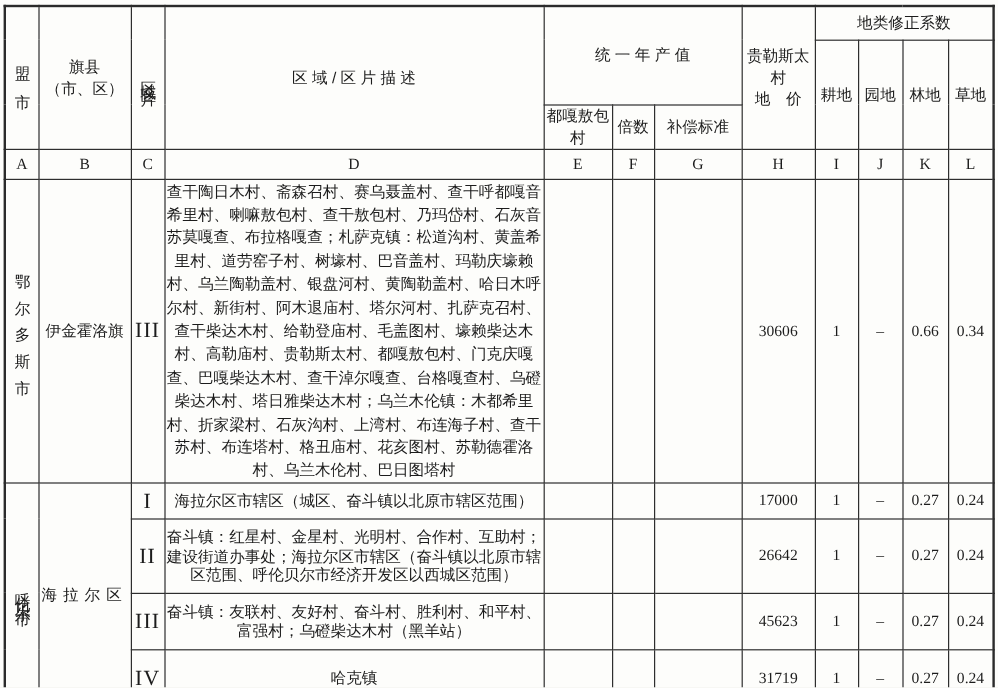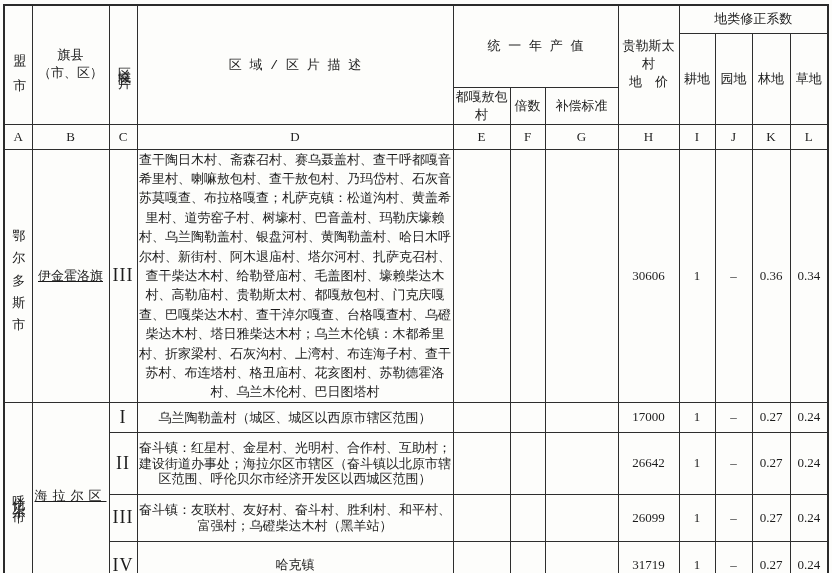--- a/index.html
+++ b/index.html
@@ -12,33 +12,33 @@
   table.grid {
     border-collapse:collapse; table-layout:fixed; width:826px;
     position:absolute; left:3px; top:4px;
     border:2px solid #2b2b2b;
   }
   .grid th, .grid td {
     border:1px solid #2e2e2e; padding:0; text-align:center; vertical-align:middle;
     font-weight:normal; overflow:hidden;
   }
   
-  .hd { font-family:Liberation Mono, monospace; font-weight:bold; font-size:13px; }
+  .hd { font-family:Liberation Sans, sans-serif; font-weight:bold; font-size:13px; }
   .hd2line { line-height:18px; }
   
   .vtext { writing-mode:vertical-rl; text-orientation:upright; display:inline-block; }
   .v-head   { letter-spacing:24px; padding-top:10px; }
   .v-zone   { letter-spacing:3px; }
   .v-ordos  { letter-spacing:22px; }
   .v-hulun  { letter-spacing:4px; }
   
   .letters td { font-size:13px; height:25px; }
   .num { font-size:13px; }
   .zone-cell { font-size:18px; letter-spacing:1px; }
-  .banner-cell { font-size:13px;text-decoration:underline; }
+  .banner-cell { font-size:13px; }
   .banner-sp { letter-spacing:5px; }
   .desc {
     text-align:left; vertical-align:middle; font-size:13px;
     padding:3px 8px 3px 9px; line-height:15.5px;
     word-break:break-all;
   }
   .desc-tall { line-height:19.4px; vertical-align:top; padding-top:12px; }
 </style>
 </head>
 <body>
@@ -109,29 +109,29 @@
     <td><span class="vtext v-ordos num">鄂尔多斯市</span></td>
     <td class="banner-cell">伊金霍洛旗</td>
     <td class="zone-cell">III</td>
     <td class="desc desc-tall">查干陶日木村、斋森召村、赛乌聂盖村、查干呼都嘎音希里村、喇嘛敖包村、查干敖包村、乃玛岱村、石灰音苏莫嘎查、布拉格嘎查；札萨克镇：松道沟村、黄盖希里村、道劳窑子村、树壕村、巴音盖村、玛勒庆壕赖村、乌兰陶勒盖村、银盘河村、黄陶勒盖村、哈日木呼尔村、新街村、阿木退庙村、塔尔河村、扎萨克召村、查干柴达木村、给勒登庙村、毛盖图村、壕赖柴达木村、高勒庙村、贵勒斯太村、都嘎敖包村、门克庆嘎查、巴嘎柴达木村、查干淖尔嘎查、台格嘎查村、乌磴柴达木村、塔日雅柴达木村；乌兰木伦镇：木都希里村、折家梁村、石灰沟村、上湾村、布连海子村、查干苏村、布连塔村、格丑庙村、花亥图村、苏勒德霍洛村、乌兰木伦村、巴日图塔村</td>
     <td></td>
     <td></td>
     <td></td>
     <td class="num">30606</td>
     <td class="num">1</td>
     <td class="num">–</td>
-    <td class="num">0.36</td>
+    <td class="num">0.66</td>
     <td class="num">0.34</td>
   </tr>
 
   <tr style="height:30px">
     <td rowspan="4"><span class="vtext v-hulun num">呼伦贝尔市</span></td>
     <td rowspan="4" class="banner-cell banner-sp">海拉尔区</td>
     <td class="zone-cell">I</td>
-    <td class="desc">乌兰陶勒盖村（城区、城区以西原市辖区范围）</td>
+    <td class="desc">海拉尔区市辖区（城区、奋斗镇以北原市辖区范围）</td>
     <td></td>
     <td></td>
     <td></td>
     <td class="num">17000</td>
     <td class="num">1</td>
     <td class="num">–</td>
     <td class="num">0.27</td>
     <td class="num">0.24</td>
   </tr>
 
@@ -147,21 +147,21 @@
     <td class="num">0.27</td>
     <td class="num">0.24</td>
   </tr>
 
   <tr style="height:47px">
     <td class="zone-cell">III</td>
     <td class="desc">奋斗镇：友联村、友好村、奋斗村、胜利村、和平村、富强村；乌磴柴达木村（黑羊站）</td>
     <td></td>
     <td></td>
     <td></td>
-    <td class="num">26099</td>
+    <td class="num">45623</td>
     <td class="num">1</td>
     <td class="num">–</td>
     <td class="num">0.27</td>
     <td class="num">0.24</td>
   </tr>
 
   <tr style="height:48px">
     <td class="zone-cell">IV</td>
     <td class="desc">哈克镇</td>
     <td></td>

